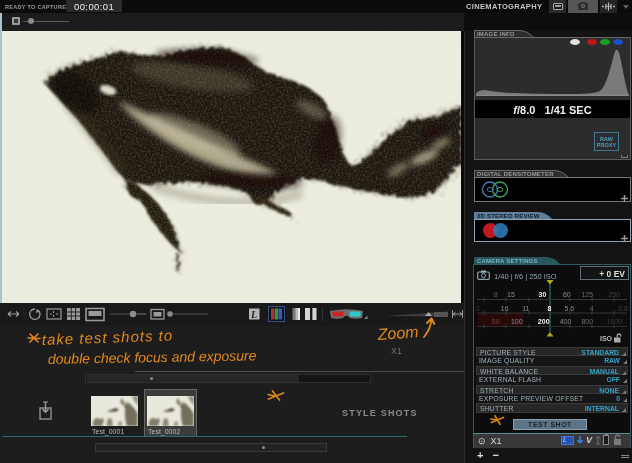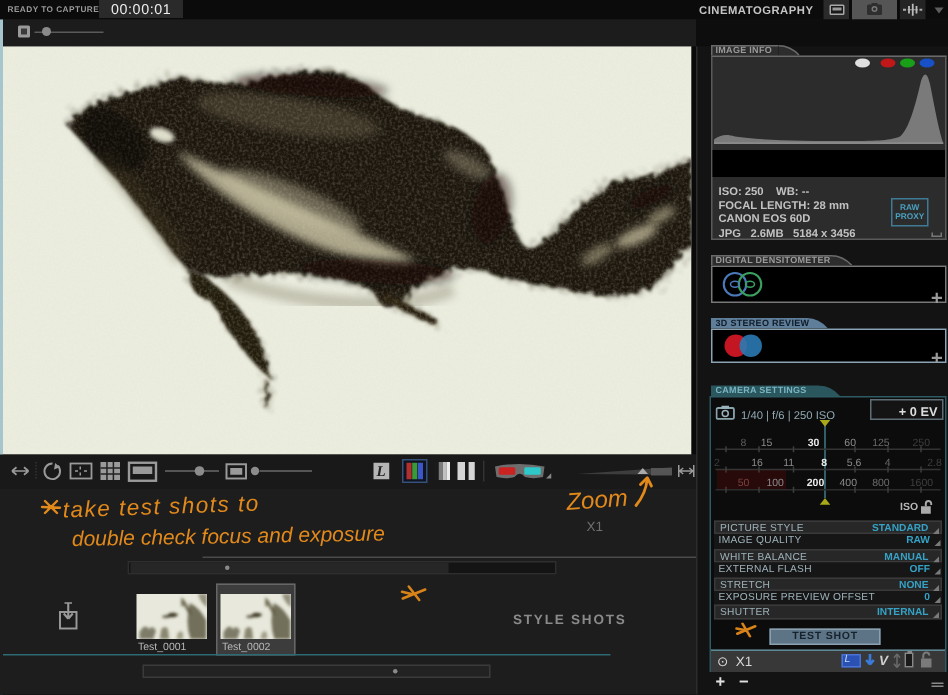--- a/index.html
+++ b/index.html
@@ -279,22 +279,22 @@
   <div class="abs" style="left:587px;top:39px;width:10px;height:6px;background:#c01818;border-radius:50%;"></div>
   <div class="abs" style="left:600px;top:39px;width:10px;height:6px;background:#18a018;border-radius:50%;"></div>
   <div class="abs" style="left:613px;top:39px;width:10px;height:6px;background:#1850c8;border-radius:50%;"></div>
 
   <svg class="abs" style="left:476px;top:46px;" width="153" height="50" viewBox="0 0 153 50">
     <path d="M0 50 L0 47 C4 44 8 43 14 45 C30 47.5 60 48 90 48 C110 48 118 47.5 124 45 C130 40 134 25 138 8 C140 2 142 2 144 10 C147 25 150 42 153 50 Z" fill="#7a7a7a"></path>
     <rect x="0" y="48.8" width="153" height="1.2" fill="#8a8a8a"></rect>
   </svg>
 
   <div class="abs" style="left:475px;top:100px;width:155px;height:18px;background:#000;"></div>
-
-  <div class="abs" style="left:479px;top:123px;font-size:7.5px;font-weight:bold;color:#c2c2c2;line-height:9.2px;">ISO: 250&nbsp;&nbsp;&nbsp; WB: --<br>FOCAL LENGTH: 28 mm<br>CANON EOS 60D<br>JPG&nbsp;&nbsp; 2.6MB&nbsp;&nbsp; 5184 x 3456</div>
+  <div class="abs" style="left:475px;top:104px;width:155px;height:13px;text-align:center;font-size:11px;font-weight:bold;color:#f0f0f0;line-height:12px;"><i>f</i>/8.0&nbsp;&nbsp; 1/41 SEC</div>
+
 
   <div class="abs" style="left:594px;top:132px;width:25px;height:19px;border:1px solid #3e7a94;"></div>
   <div class="abs" style="left:594px;top:136px;width:25px;text-align:center;font-size:5.5px;font-weight:bold;color:#4aa0c0;line-height:6px;">RAW<br>PROXY</div>
   <div class="abs" style="left:621px;top:155px;width:7px;height:3px;border:1px solid #777;border-top:none;"></div>
 
   <div class="abs" style="left:474px;top:170px;width:80px;height:7px;background:#2d2d2d;border-top:1px solid #6a6a6a;border-left:1px solid #6a6a6a;"></div>
   <svg class="abs" style="left:554px;top:170px;" width="14" height="7">
       <path d="M0 0 Q8 0 14 7 L0 7 Z" fill="#2d2d2d"></path>
       <path d="M0 0.5 Q8 0.5 14 7" stroke="#6a6a6a" fill="none"></path>
     </svg>

